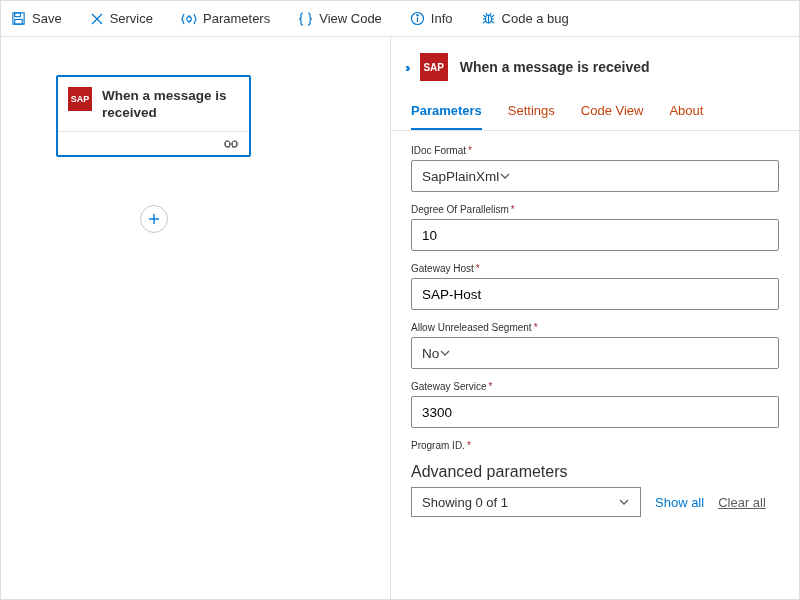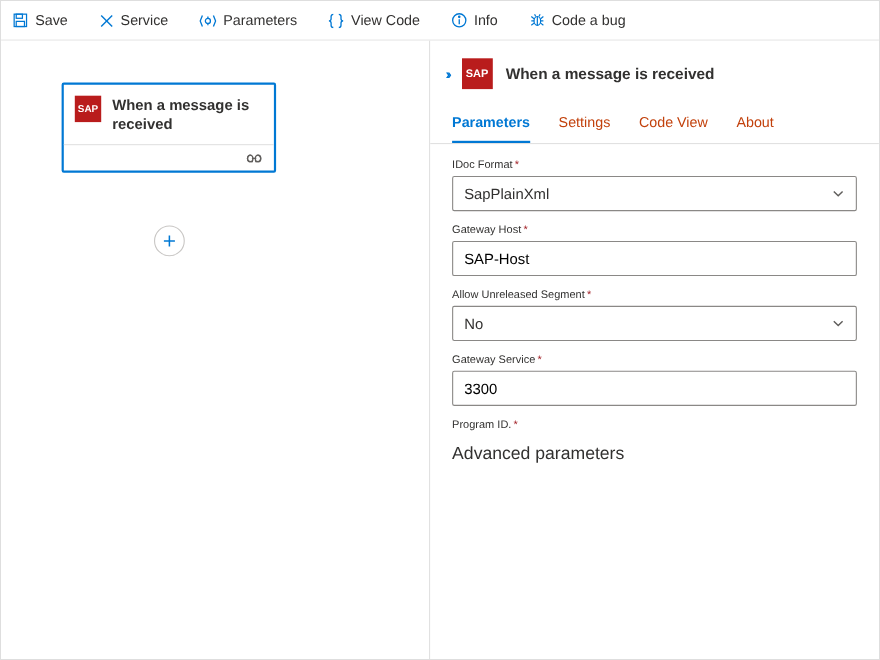--- a/index.html
+++ b/index.html
@@ -147,21 +147,21 @@
     border: 1px solid #8a8886;
     border-radius: 2px;
     padding: 0 10px;
     font-size: 13.5px;
     font-family: inherit;
     background: #fff;
   }
   .select {
     display: flex;
     align-items: center;
-    justify-content: space-between;
+    justify-content: flex-start;
     cursor: pointer;
   }
   .chev { color: #605e5c; }
   .adv-row {
     display: flex;
     align-items: center;
     gap: 14px;
     margin-top: 6px;
   }
   .adv-select {
@@ -300,20 +300,24 @@
         <div class="select">
           <span>SapPlainXml</span>
           <span class="chev">
               <svg width="12" height="8" viewBox="0 0 12 8" fill="none" stroke="#605e5c" stroke-width="1.3">
                 <polyline points="2,2 6,6 10,2"></polyline>
               </svg>
             </span>
         </div>
       </div>
 
+      <div class="field">
+        <label class="label"><span>Degree Of Parallelism</span><span class="req">*</span></label>
+        <input class="input" value="10" style="">
+      </div>
 
       <div class="field">
         <label class="label"><span>Gateway Host</span><span class="req">*</span></label>
         <input class="input" value="SAP-Host" style="">
       </div>
 
       <div class="field">
         <label class="label"><span>Allow Unreleased Segment</span><span class="req">*</span></label>
         <div class="select">
           <span>No</span>
@@ -328,16 +332,28 @@
       <div class="field">
         <label class="label"><span>Gateway Service</span><span class="req">*</span></label>
         <input class="input" value="3300" style="">
       </div>
 
       <div class="field">
         <label class="label"><span>Program ID.</span><span class="req">*</span></label>
       </div>
 
       <div class="adv-label">Advanced parameters</div>
+      <div class="adv-row">
+        <div class="adv-select">
+          <span>Showing 0 of 1</span>
+          <span class="chev">
+              <svg width="12" height="8" viewBox="0 0 12 8" fill="none" stroke="#605e5c" stroke-width="1.3">
+                <polyline points="2,2 6,6 10,2"></polyline>
+              </svg>
+            </span>
+        </div>
+        <span class="link-blue">Show all</span>
+        <span class="link-gray">Clear all</span>
+      </div>
 
     </div>
   </div>
 </div>
 
 </body></html>

